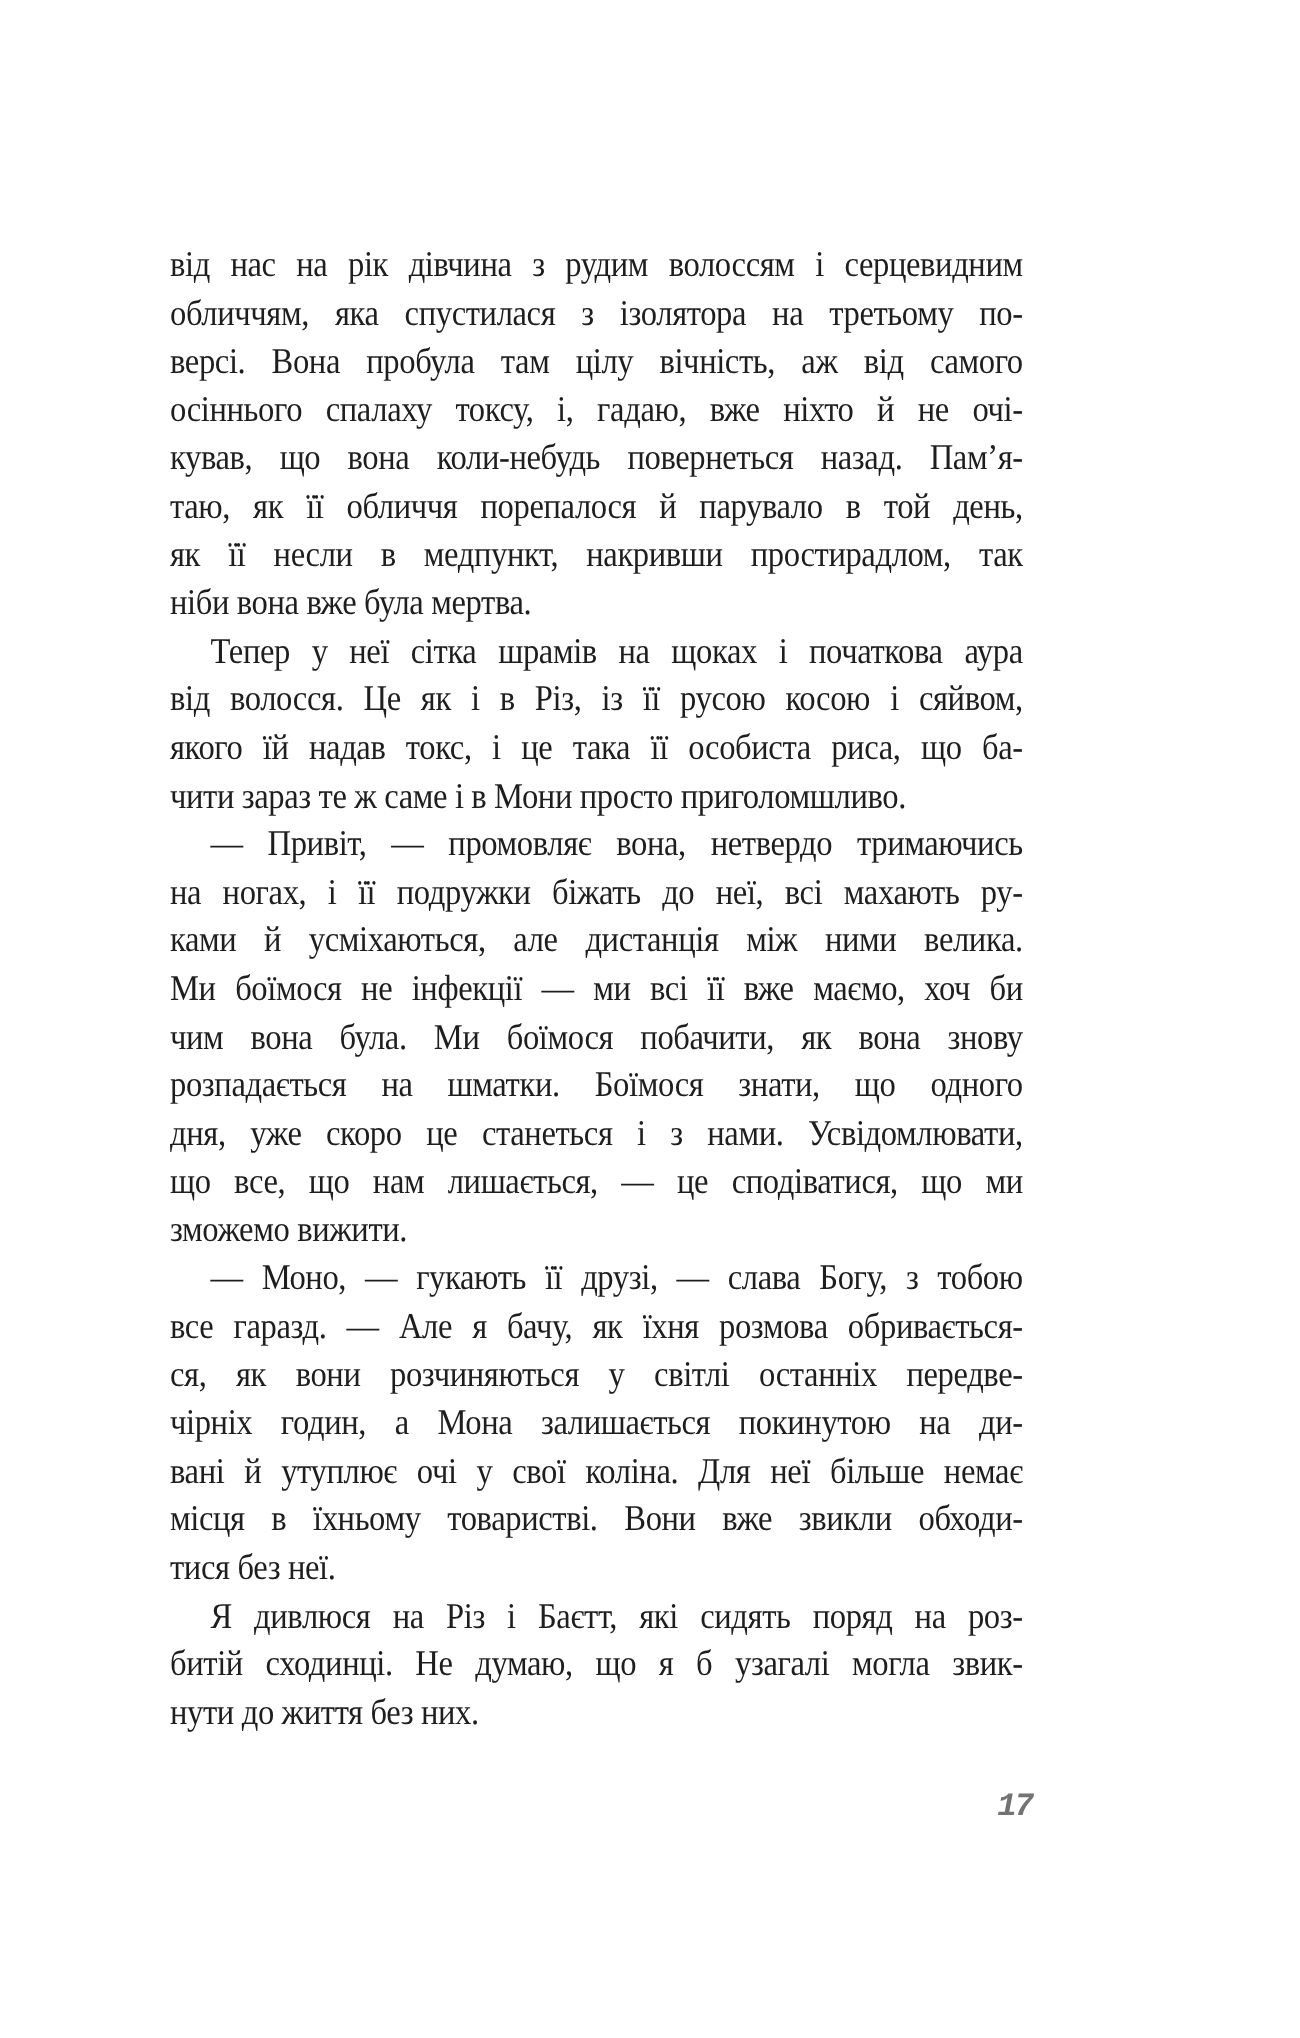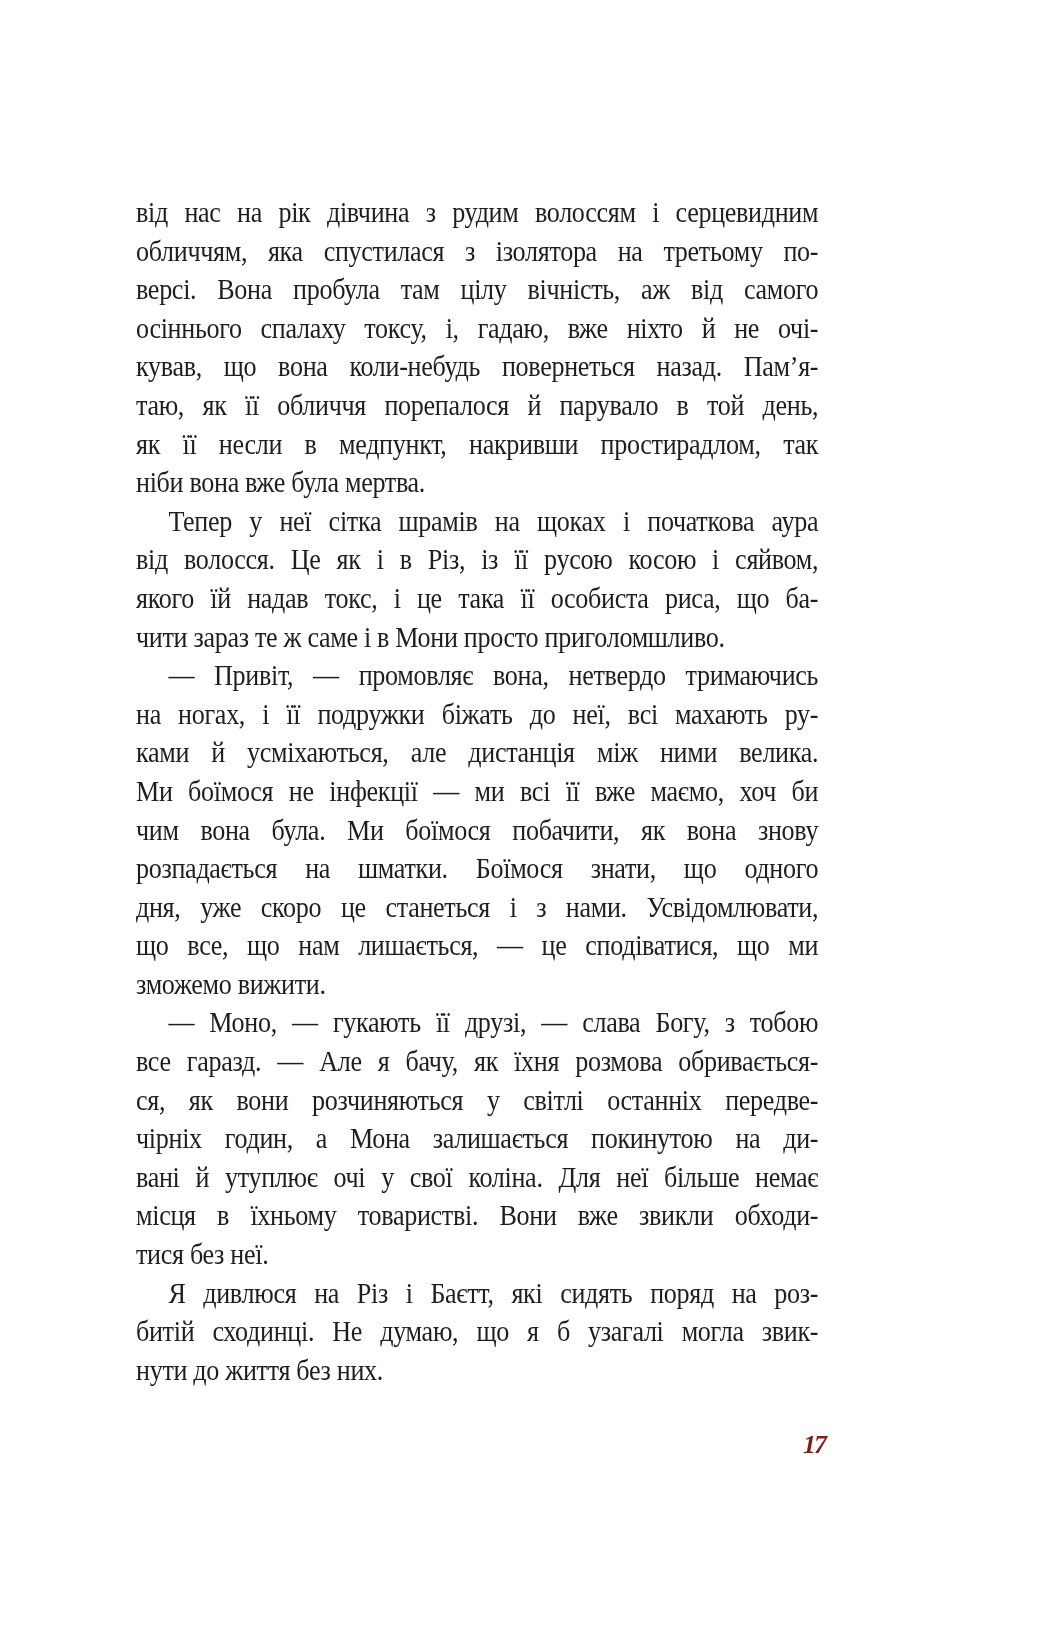--- a/index.html
+++ b/index.html
@@ -47,25 +47,25 @@
     }
     .line.indent {
       text-indent: 36px;
     }
     .page-number {
       position: absolute;
       left: 795px;
       top: 1430px;
       width: 30px;
       text-align: right;
-      font-family: Liberation Serif, serif;
+      font-family: Liberation Mono, monospace;
       font-weight: bold;
       font-style: italic;
       font-size: 26px;
-      color: #7f1d1d;
+      color: #737373;
       letter-spacing: -2px;
     }
   </style>
 </head>
 <body>
 
 <div class="page">
   <div class="text-block">
 
     <div>

